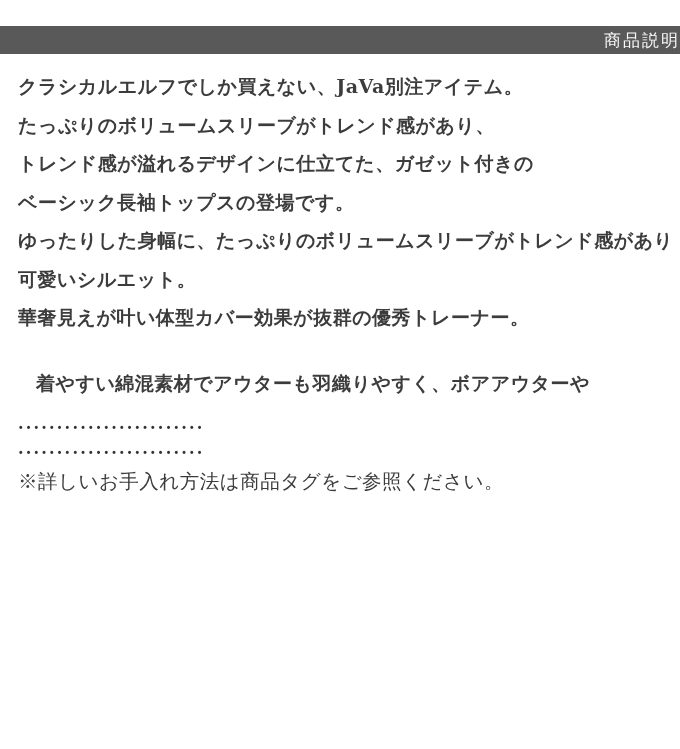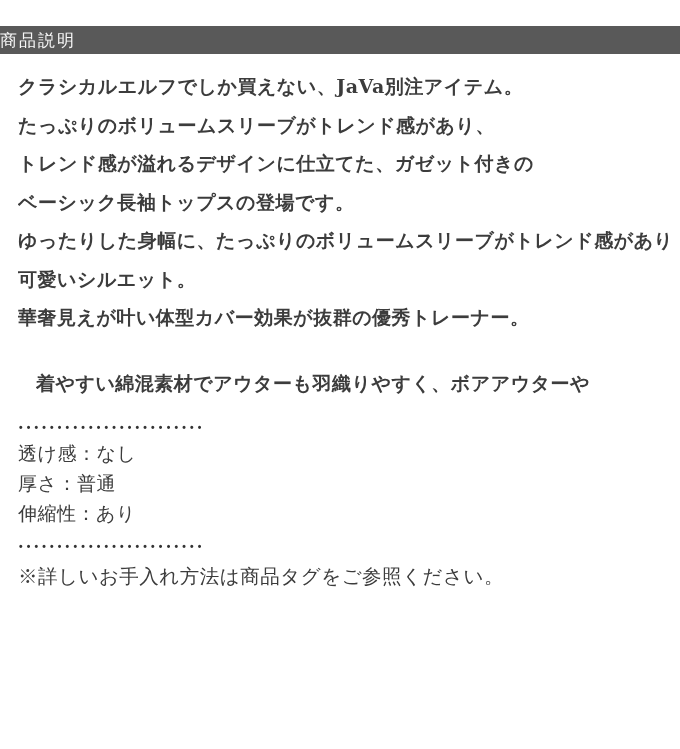--- a/index.html
+++ b/index.html
@@ -16,21 +16,21 @@
     font-family: "DejaVu Serif", "Liberation Serif", serif;
     color: #3c3c3c;
   }
   .section-bar {
     height: 28px;
     width: 100%;
     background: #595959;
     color: #f7f7f7;
     display: flex;
     align-items: center;
-    justify-content: flex-start;
+    justify-content: flex-end;
     font-size: 17px;
     letter-spacing: 2px;
   }
   .bar1 { margin-top: 26px; }
   .bar2 { margin-top: 55px; }
   .para {
     padding-left: 18px;
     padding-right: 10px;
     font-size: 19px;
     letter-spacing: 0.5px;
@@ -68,20 +68,21 @@
     white-space: nowrap;
   }
   .note {
     margin-top: 5px;
     padding-left: 18px;
     height: 38px;
     line-height: 38px;
     font-size: 19.5px;
     letter-spacing: 0.5px;
     white-space: nowrap;
+    font-family: Liberation Mono, monospace;
   }
 </style>
 </head>
 <body>
 
 <div class="page">
 
   <div class="section-bar bar1">
     <span>商品説明</span>
   </div>
@@ -96,23 +97,18 @@
     <div class="line">華奢見えが叶い体型カバー効果が抜群の優秀トレーナー。</div>
   </div>
 
 
   <div class="para p2">
     <div class="line">着やすい綿混素材でアウターも羽織りやすく、ボアアウターや</div>
   </div>
 
   <div class="dots dots1">........................</div>
 
-  <div class="specs">
-    <div class="spec-line">透け感：なし</div>
-    <div class="spec-line">厚さ：普通</div>
-    <div class="spec-line">伸縮性：あり</div>
-  </div>
 
   <div class="dots dots2">........................</div>
 
   <div class="note">※詳しいお手入れ方法は商品タグをご参照ください。</div>
 
 </div>
 
 </body></html>

